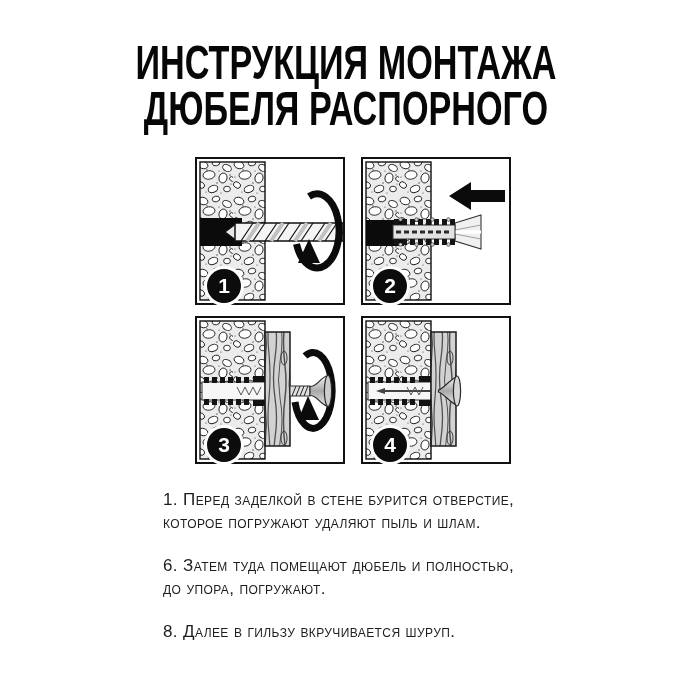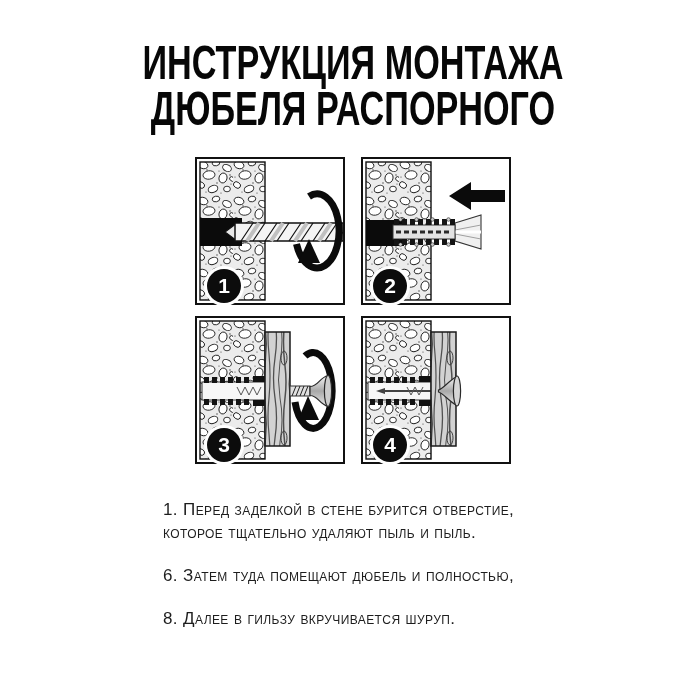--- a/index.html
+++ b/index.html
@@ -1,21 +1,21 @@
 <!DOCTYPE html>
 <html><head>
 <meta charset="utf-8">
 <style>
   html,body{margin:0;padding:0;background:#fff;}
   .canvas{
     position:relative;width:700px;height:700px;background:#ffffff;
     overflow:hidden;font-family:"Liberation Sans",sans-serif;
   }
   
-  .title{position:absolute;top:40px;left:0;width:692px;text-align:center;color:#070707;margin-left:7px;}
+  .title{position:absolute;top:40px;left:0;width:692px;text-align:center;color:#070707;}
   .title-line{
     font-weight:800;font-size:45px;line-height:46px;white-space:nowrap;
     transform:scale(0.76,1.06);transform-origin:50% 50%;
     letter-spacing:0px;
   }
   
   .panels{
     position:absolute;left:195px;top:157px;
     display:grid;grid-template-columns:150px 150px;grid-auto-rows:148px;
     column-gap:16px;row-gap:11px;
@@ -26,21 +26,21 @@
   }
   .panel svg{display:block;}
   .badge{
     position:absolute;left:10px;top:110px;width:34px;height:34px;border-radius:50%;
     background:#0c0c0c;color:#ffffff;box-shadow:0 0 0 3px #ffffff;
     display:flex;align-items:center;justify-content:center;
     font-weight:700;font-size:21px;
   }
   
   .instructions{
-    position:absolute;left:163px;top:498px;width:490px;
+    position:absolute;left:163px;top:488px;width:490px;
     font-size:17px;line-height:23px;color:#1d1d1d;
     font-variant:small-caps;letter-spacing:0.4px;
   }
   .instr{margin-bottom:20px;}
 </style>
 </head>
 <body>
 
 <div class="canvas">
 
@@ -242,23 +242,24 @@
       <div class="badge">
           <span>4</span>
         </div>
     </div>
 
   </div>
 
   <div class="instructions">
     <div class="instr">
       <div class="line">1. Перед заделкой в стене бурится отверстие,</div>
-      <div class="line">которое тщательно удаляют пыль и пыль.</div>
+      <div class="line">которое погружают удаляют пыль и шлам.</div>
     </div>
     <div class="instr">
       <div class="line">6. Затем туда помещают дюбель и полностью,</div>
+      <div class="line">до упора, погружают.</div>
     </div>
     <div class="instr">
       <div class="line">8. Далее в гильзу вкручивается шуруп.</div>
     </div>
   </div>
 
 </div>
 
 </body></html>

